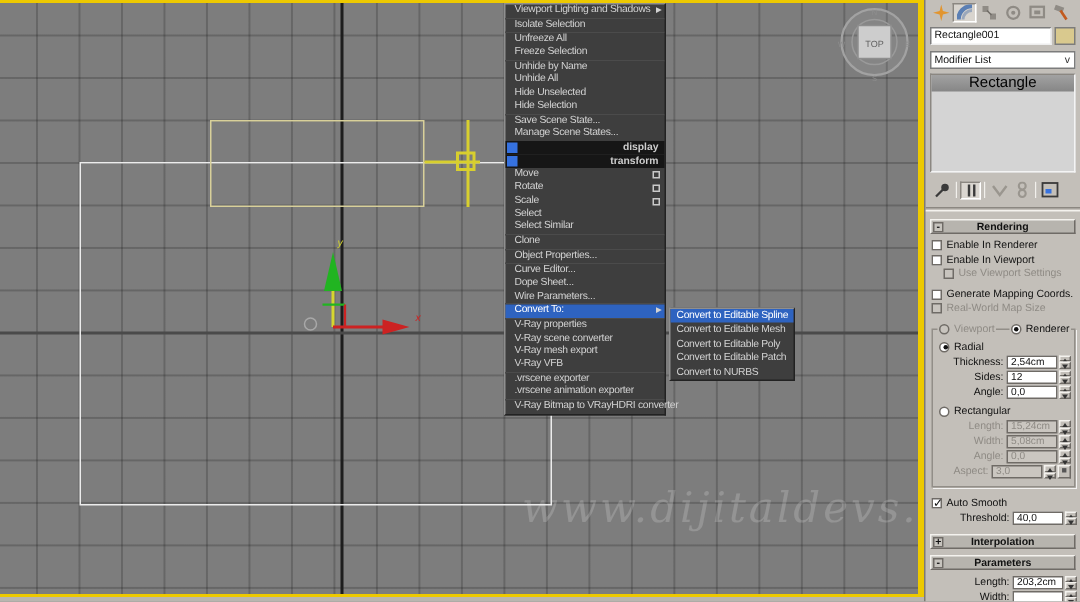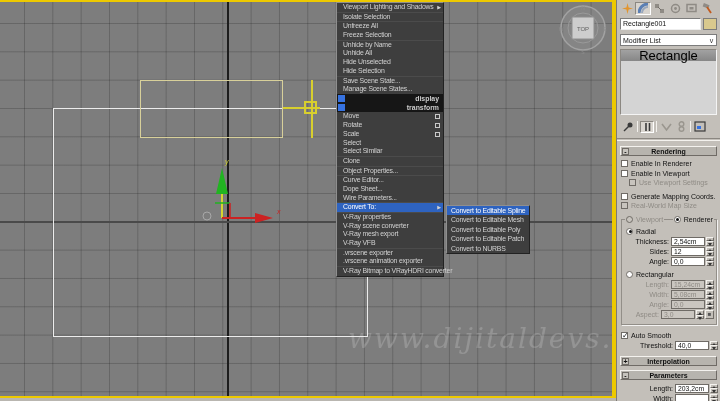--- a/index.html
+++ b/index.html
@@ -63,21 +63,21 @@
   .name-input { flex:1; background:#fff; border:1px solid #7c7c7c; border-bottom-color:#eee; border-right-color:#eee;
     font-size:7px; line-height:10px; padding-left:2px; }
   .swatch { width:14px; height:12px; background:#d9c98e; border:1px solid #7c7c7c; }
   .combo { display:flex; margin:4px 3px 0 3px; height:12px; background:#fff;
     border:1px solid #7c7c7c; align-items:center; }
   .combo .clabel { flex:1; padding-left:2px; font-size:7px; }
   .combo .cArrow { width:9px; text-align:center; font-size:7px; color:#333; }
   .stack { margin:3px 3px 0 3px; height:66px; background:#d4d4d4; border:1px solid #8b8781;
     border-bottom-color:#f4f4f4; border-right-color:#f4f4f4; }
   .stack-item-sel { height:11px; line-height:11px; background:linear-gradient(#a2a2a2,#868686);
-    text-align:center; font-size:13px; color:#000; }
+    text-align:center; font-size:10px; color:#000; }
   .stack-toolbar { display:flex; margin:5px 3px 0 4px; height:13px; align-items:center; gap:1px; }
   .stsep { width:1px; height:11px; background:#8b8781; border-right:1px solid #f2f0ec; margin:0 1px; }
   .stbtn { width:14px; height:12px; display:flex; align-items:center; justify-content:center; }
   .stbtn.pressed { background:#dad6d0; border:1px solid #8b8781; border-right-color:#fff; border-bottom-color:#fff; }
   .pdivider { margin-top:5px; height:3px; border-top:1px solid #8b8781; border-bottom:1px solid #f4f2ee; }
   .rollout { position:relative; margin:5px 3px 0 3px; height:10px; line-height:9px;
     background:#b7b4ae; border:1px solid; border-color:#f4f2ee #6f6b66 #6f6b66 #f4f2ee;
     text-align:center; font-size:7px; font-weight:bold; }
   .rtoggle { position:absolute; left:1px; top:1px; width:7px; height:7px; line-height:6px;
     border:1px solid #6f6b66; background:#c6c3bd; font-size:7px; font-weight:bold; text-align:center; }

